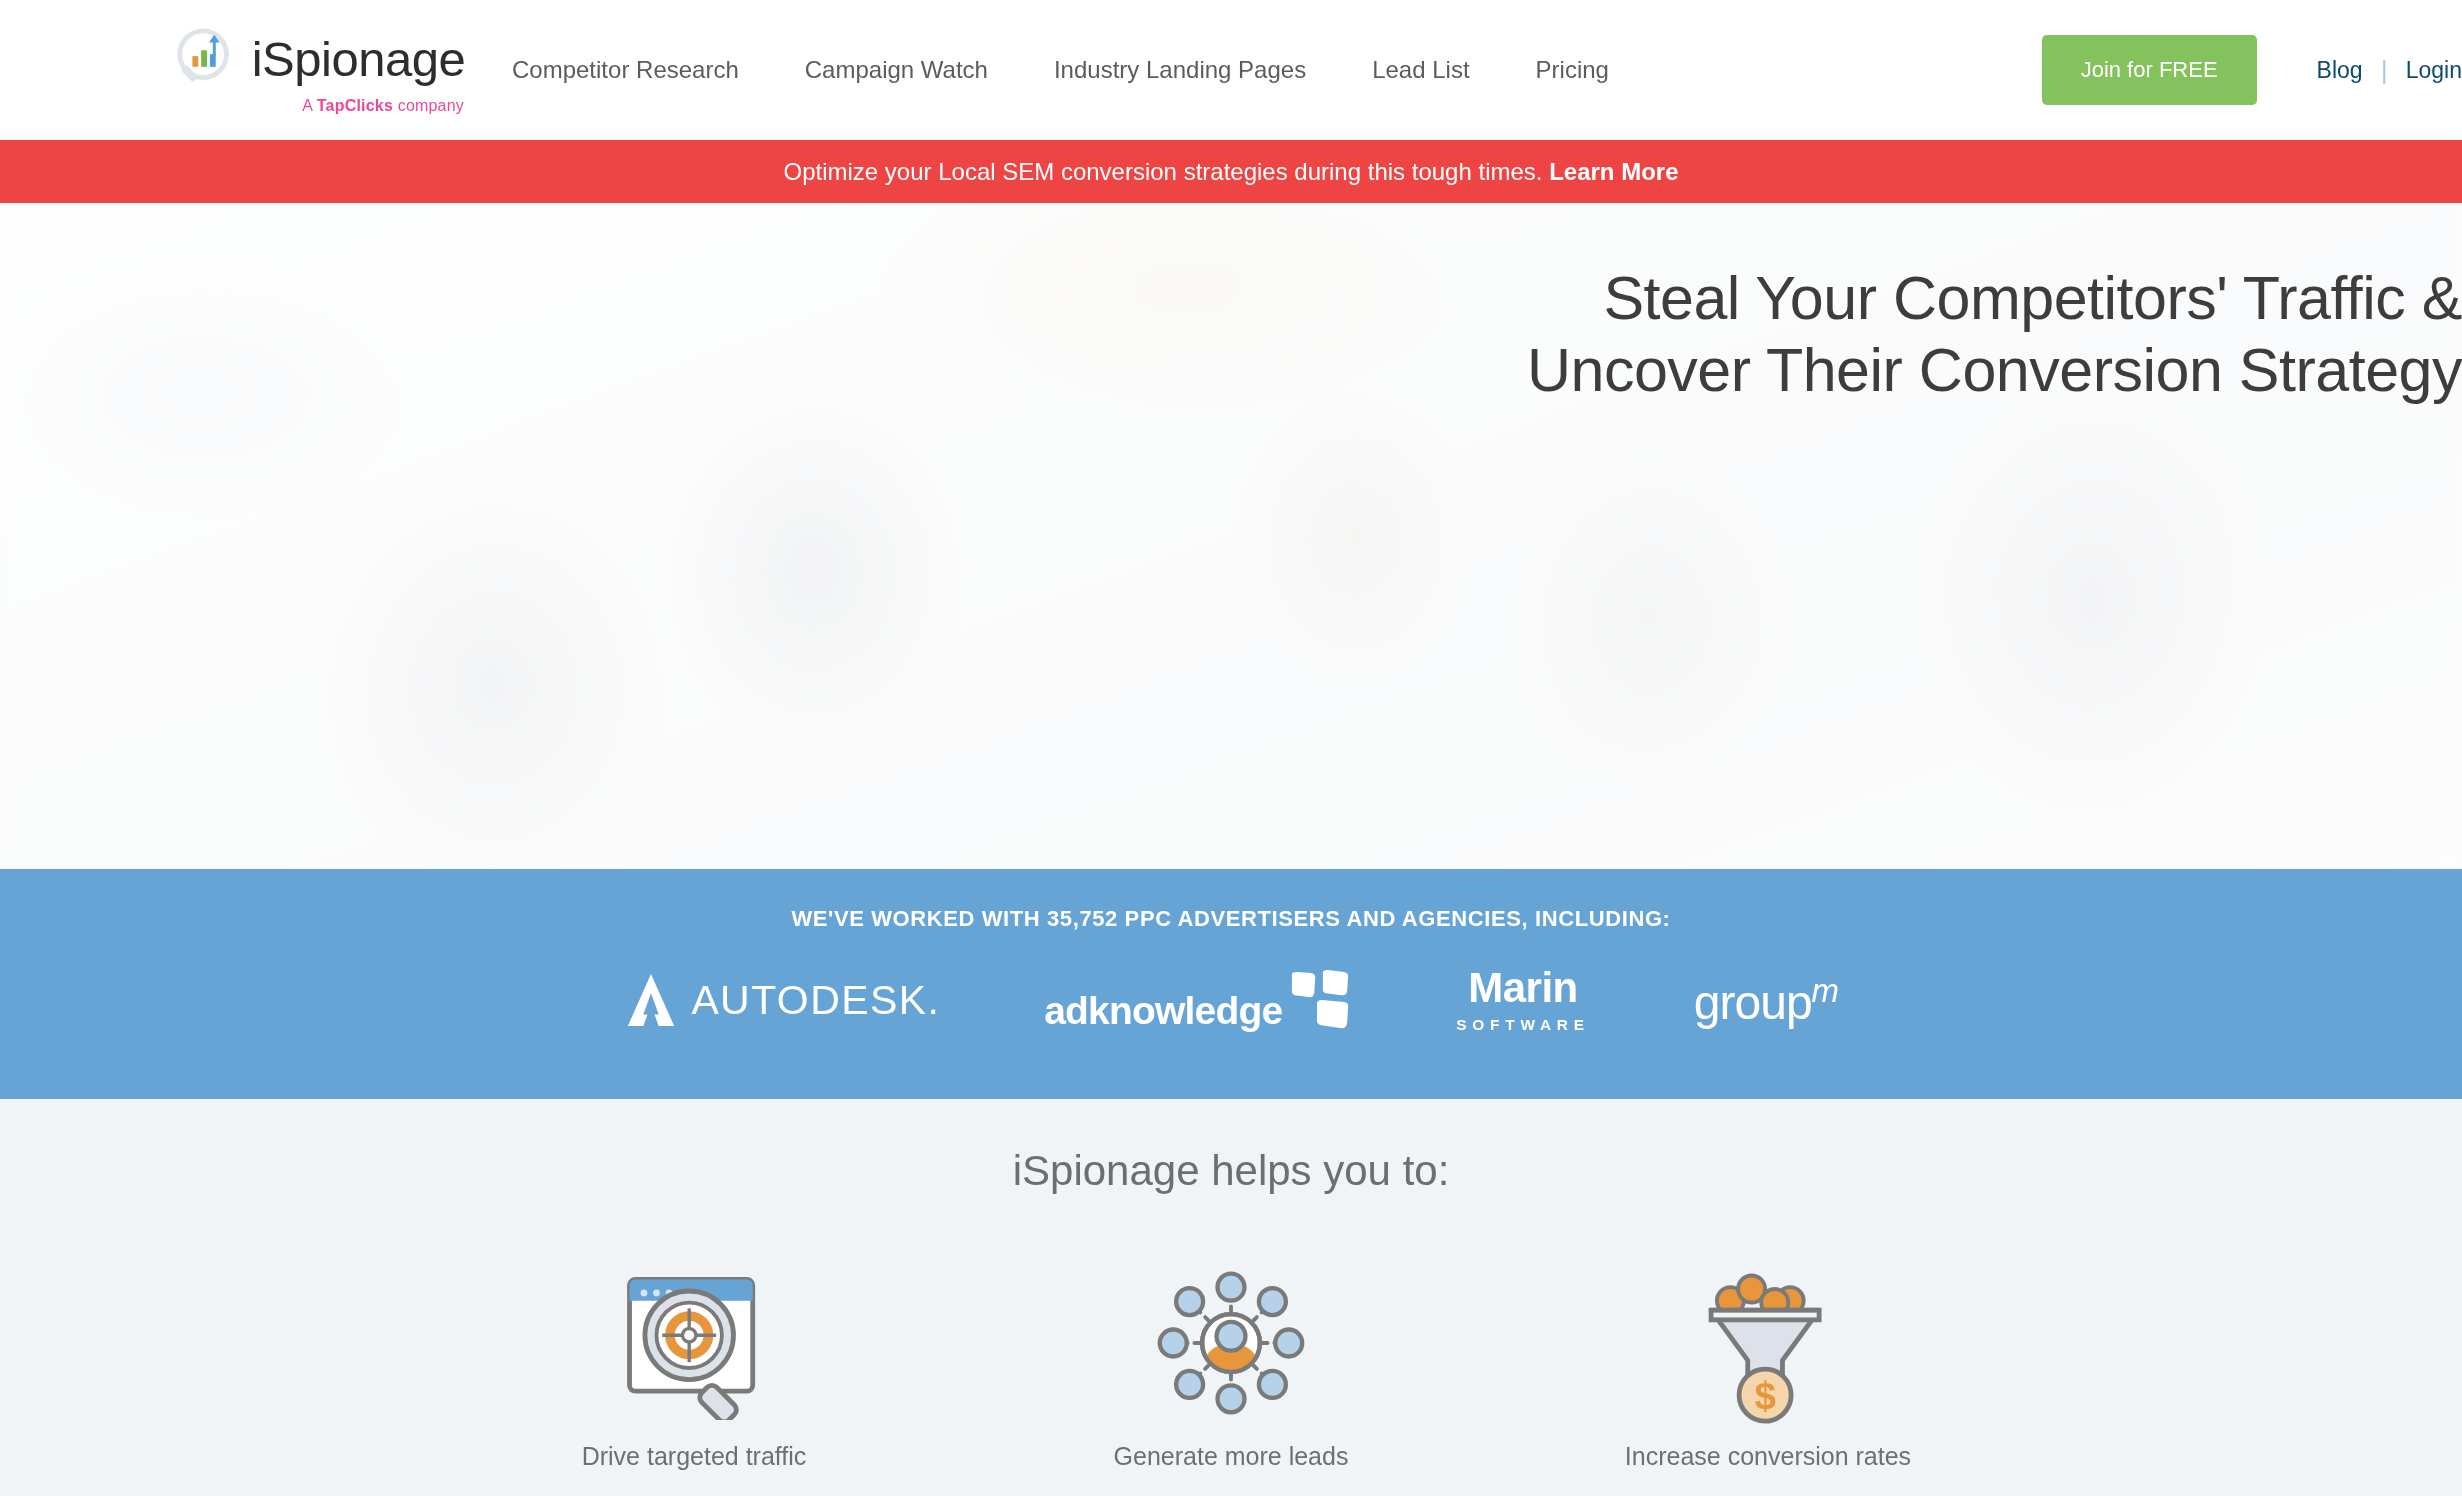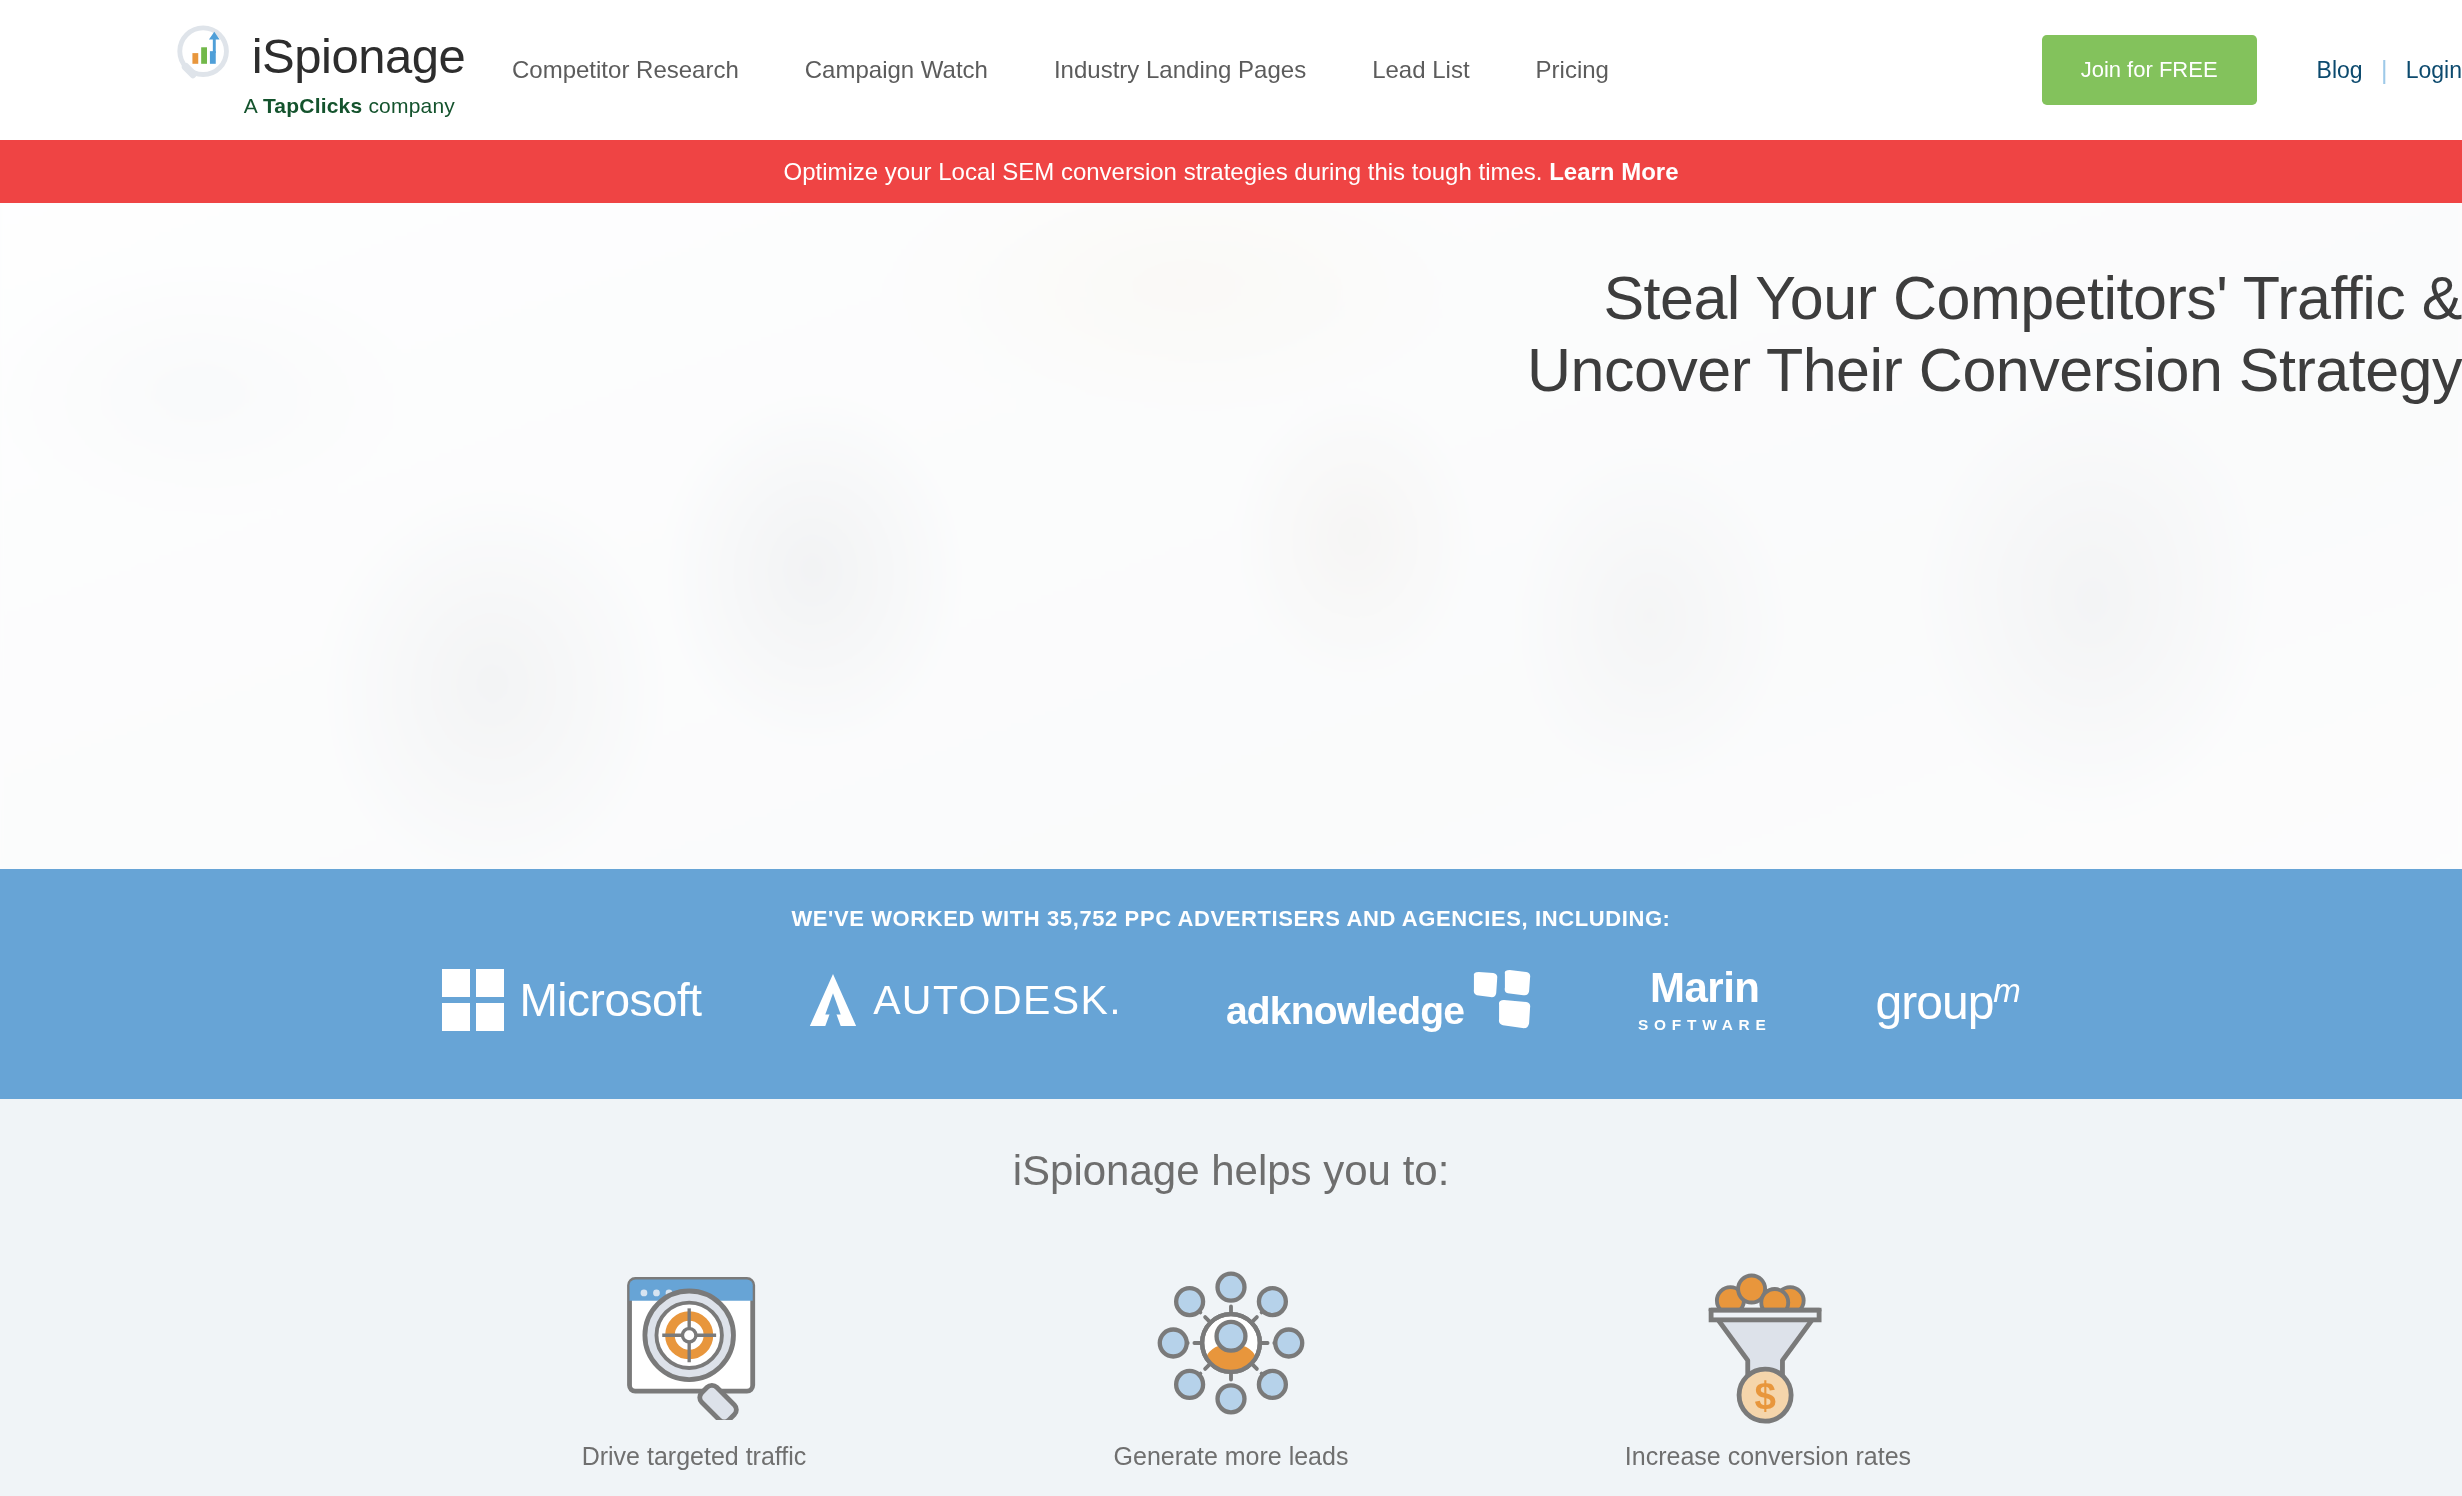--- a/index.html
+++ b/index.html
@@ -39,24 +39,24 @@
 
   .logo-word {
     font-size: 49px;
     color: #2d2d2d;
     letter-spacing: -0.5px;
     font-weight: 400;
     line-height: 1;
     white-space: nowrap;
   }
   .logo-tagline {
-    font-size: 21px;
-    color: #14532d;
+    font-size: 16px;
+    color: #ec4899;
     align-self: flex-end;
-    margin-right: 16px;
+    margin-right: 7px;
     margin-top: 2.9px;
     letter-spacing: 0.2px;
     white-space: nowrap;
   }
   .logo-tagline b { font-weight: 700; }
 
   .nav {
     display: flex;
     align-items: center;
     gap: 0px;
@@ -387,31 +387,20 @@
       </h1>
 
     </div>
   </div>
 
   <div class="clients">
     <div class="clients-title">WE'VE WORKED WITH 35,752 PPC ADVERTISERS AND AGENCIES, INCLUDING:</div>
 
     <div class="clients-row">
 
-      <div class="client">
-        <div class="ms-logo">
-          <span class="ms-grid">
-              <i></i>
-              <i></i>
-              <i></i>
-              <i></i>
-            </span>
-          <span class="ms-text">Microsoft</span>
-        </div>
-      </div>
 
       <div class="client">
         <div class="ad-logo">
           <span class="ad-mark">
             <svg width="54" height="56" viewBox="0 0 56 58">
               <path d="M28 2 L52 56 L36 56 L28 34 L20 56 L4 56 Z" fill="#ffffff"></path>
               <path d="M28 22 L36 44 L20 44 Z" fill="#67a4d6"></path>
             </svg>
           </span>
           <span class="ad-text"><span>AUTODESK</span><span>.</span></span>

